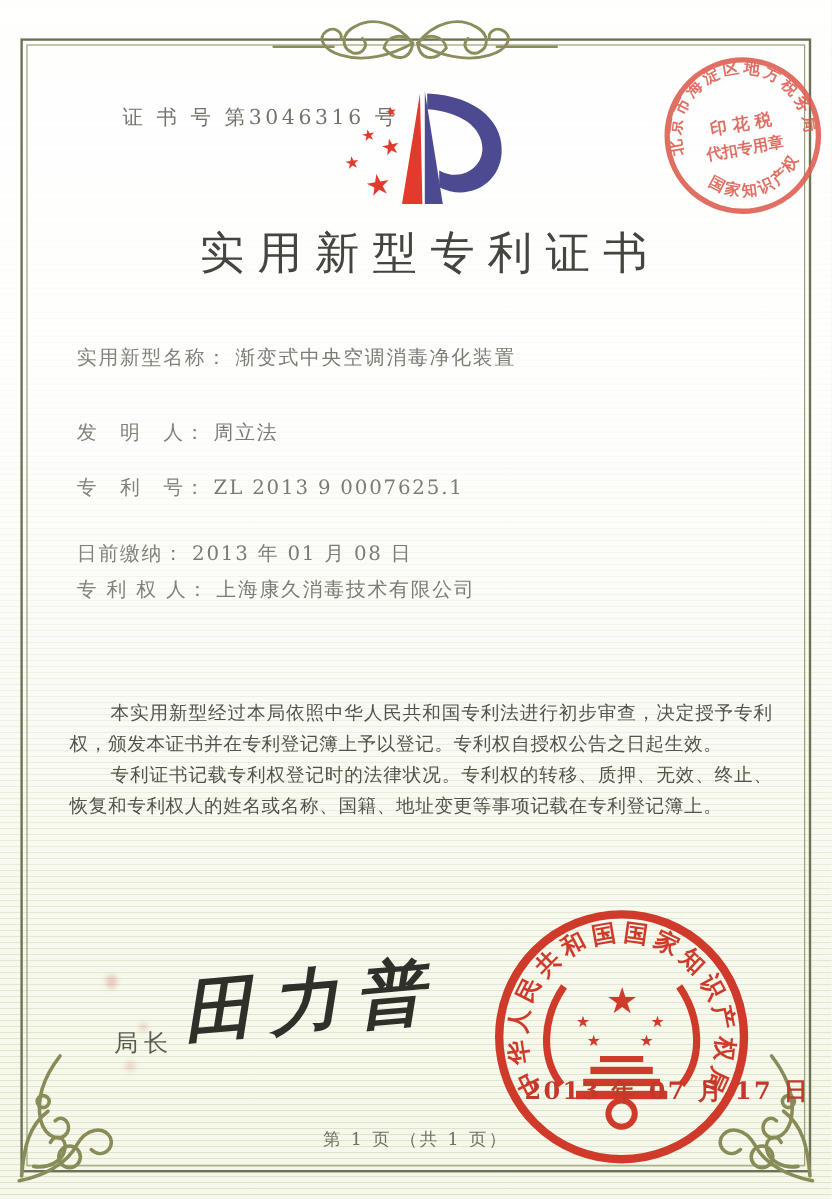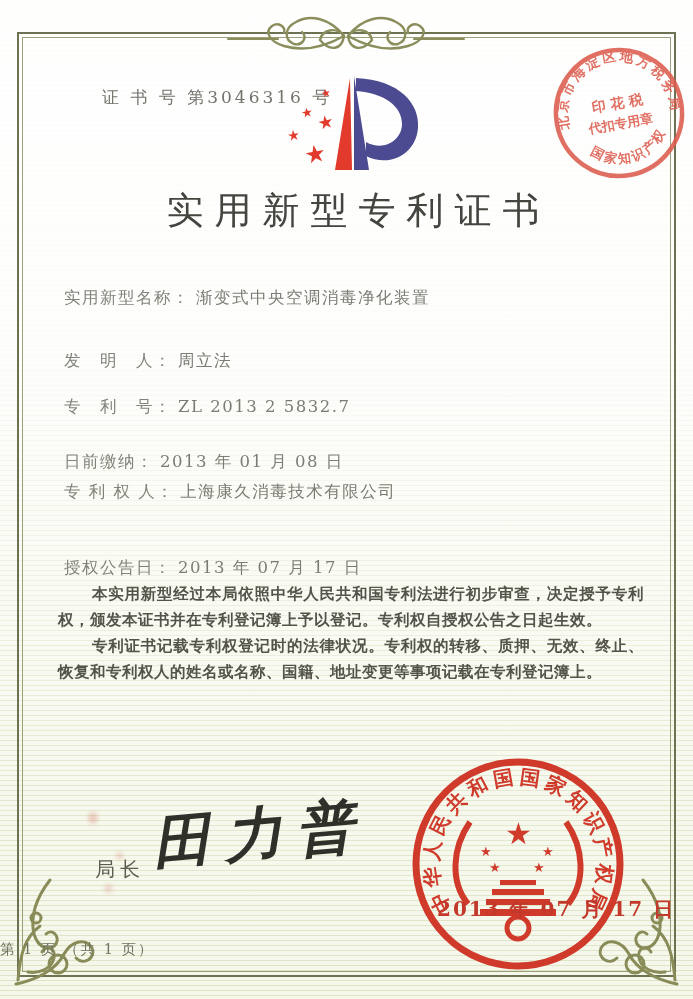--- a/index.html
+++ b/index.html
@@ -12,27 +12,27 @@
       repeating-linear-gradient(180deg, rgba(168,190,120,.28) 0px, rgba(168,190,120,.28) 1px, rgba(246,248,236,.9) 1px, rgba(246,248,236,.9) 5px);
   }
   .frame-outer{position:absolute;top:32px;left:17px;right:17px;bottom:22px;border:2px solid #6d7252;}
   .frame-inner{position:absolute;top:37px;left:22px;right:22px;bottom:27px;border:1px solid #9aa077;}
   .cert-no{position:absolute;left:62px;top:86px;font-size:17px;letter-spacing:3px;color:#73736b;margin-left:40px;}
   .title{position:absolute;left:0;top:186px;width:100%;text-align:center;font-size:37px;font-weight:400;letter-spacing:11px;color:#45453f;margin-left:12px;}
   .logo{position:absolute;left:272px;top:68px;width:156px;height:110px;}
   .stamp{position:absolute;left:544px;top:38px;width:150px;height:150px;opacity:.88;}
   .field{position:absolute;left:64px;font-size:16.5px;color:#82827a;letter-spacing:1.5px;white-space:nowrap;}
   .field .val{margin-left:6px;color:#7c7c74;}
-  .body-text{position:absolute;left:58px;top:581px;width:586px;font-size:15.5px;line-height:26px;color:#53534a;text-align:justify;font-weight:bold;}
+  .body-text{position:absolute;left:58px;top:581px;width:586px;font-size:15.5px;line-height:26px;color:#53534a;text-align:justify;}
   .body-text p{margin:0;text-indent:2.2em;letter-spacing:.5px;}
   .sig-label{position:absolute;left:95px;top:856px;font-size:20px;letter-spacing:5px;color:#5c5c50;}
   .sig-name{position:absolute;left:152px;top:796px;font-size:58px;font-style:italic;font-weight:700;color:#30302a;letter-spacing:14px;transform:rotate(-5deg);white-space:nowrap;}
   .seal{position:absolute;left:404px;top:752px;width:228px;height:228px;}
   .seal-date{position:absolute;left:437px;top:896px;font-size:20px;font-weight:600;color:#c2392c;letter-spacing:2px;white-space:nowrap;}
-  .footer{position:absolute;left:0;top:940px;width:100%;font-size:14.5px;letter-spacing:2px;color:#71715f;}
+  .footer{position:absolute;left:0;top:940px;width:100%;text-align:center;font-size:14.5px;letter-spacing:2px;color:#71715f;}
   .ornament{position:absolute;pointer-events:none;}
   .smudge{position:absolute;border-radius:50%;background:#d05a4a;filter:blur(2px);}
 </style>
 </head>
 <body>
 
 <div class="page">
 
   <div class="frame-outer"></div>
   <div class="frame-inner"></div>
@@ -105,30 +105,27 @@
 
   <div class="title">实用新型专利证书</div>
 
   <div class="field" style="top:350px">
     <span>发　明　人：</span><span class="val">周立法</span>
   </div>
   <div class="field" style="top:287px">
     <span>实用新型名称：</span><span class="val">渐变式中央空调消毒净化装置</span>
   </div>
   <div class="field" style="top:396px">
-    <span>专　利　号：</span><span class="val">ZL 2013 2 5832.7</span>
+    <span>专　利　号：</span><span class="val">ZL 2013 9 0007625.1</span>
   </div>
   <div class="field" style="top:451px">
     <span>日前缴纳：</span><span class="val">2013 年 01 月 08 日</span>
   </div>
   <div class="field" style="top:481px">
     <span>专 利 权 人：</span><span class="val">上海康久消毒技术有限公司</span>
-  </div>
-  <div class="field" style="top:557px">
-    <span>授权公告日：</span><span class="val">2013 年 07 月 17 日</span>
   </div>
 
   <div class="body-text">
     <p>本实用新型经过本局依照中华人民共和国专利法进行初步审查，决定授予专利权，颁发本证书并在专利登记簿上予以登记。专利权自授权公告之日起生效。</p>
     <p>专利证书记载专利权登记时的法律状况。专利权的转移、质押、无效、终止、恢复和专利权人的姓名或名称、国籍、地址变更等事项记载在专利登记簿上。</p>
   </div>
 
   <div class="smudge" style="left:88px;top:812px;width:10px;height:12px;opacity:.28;"></div>
   <div class="smudge" style="left:116px;top:852px;width:7px;height:8px;opacity:.22;"></div>
   <div class="smudge" style="left:104px;top:884px;width:9px;height:9px;opacity:.2;"></div>

